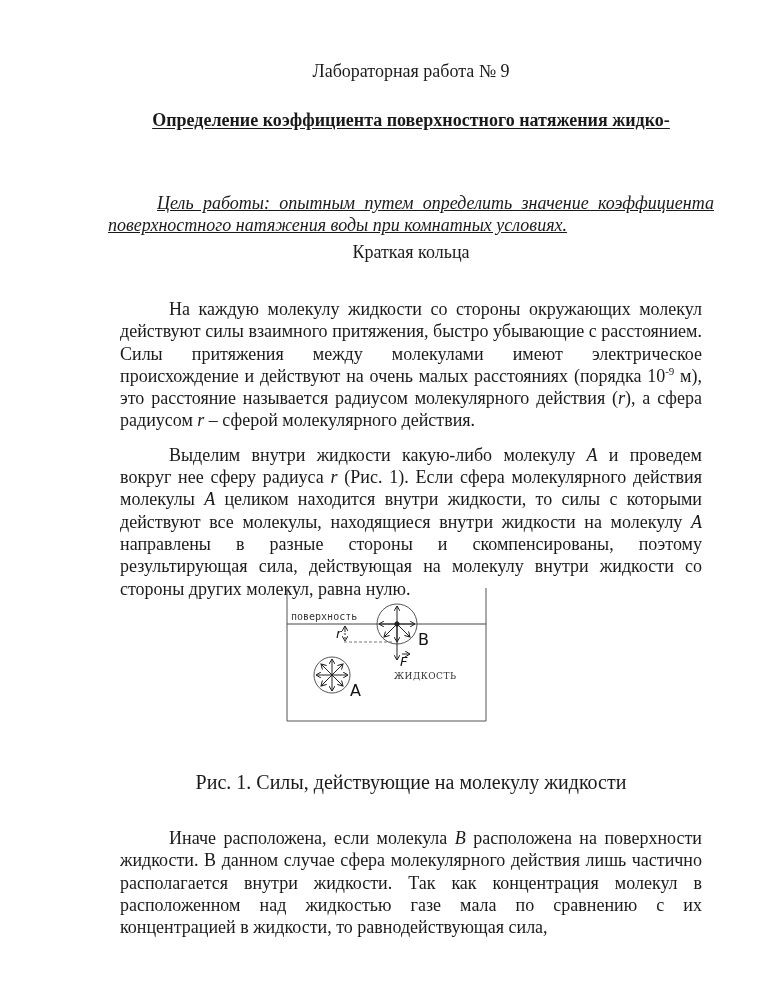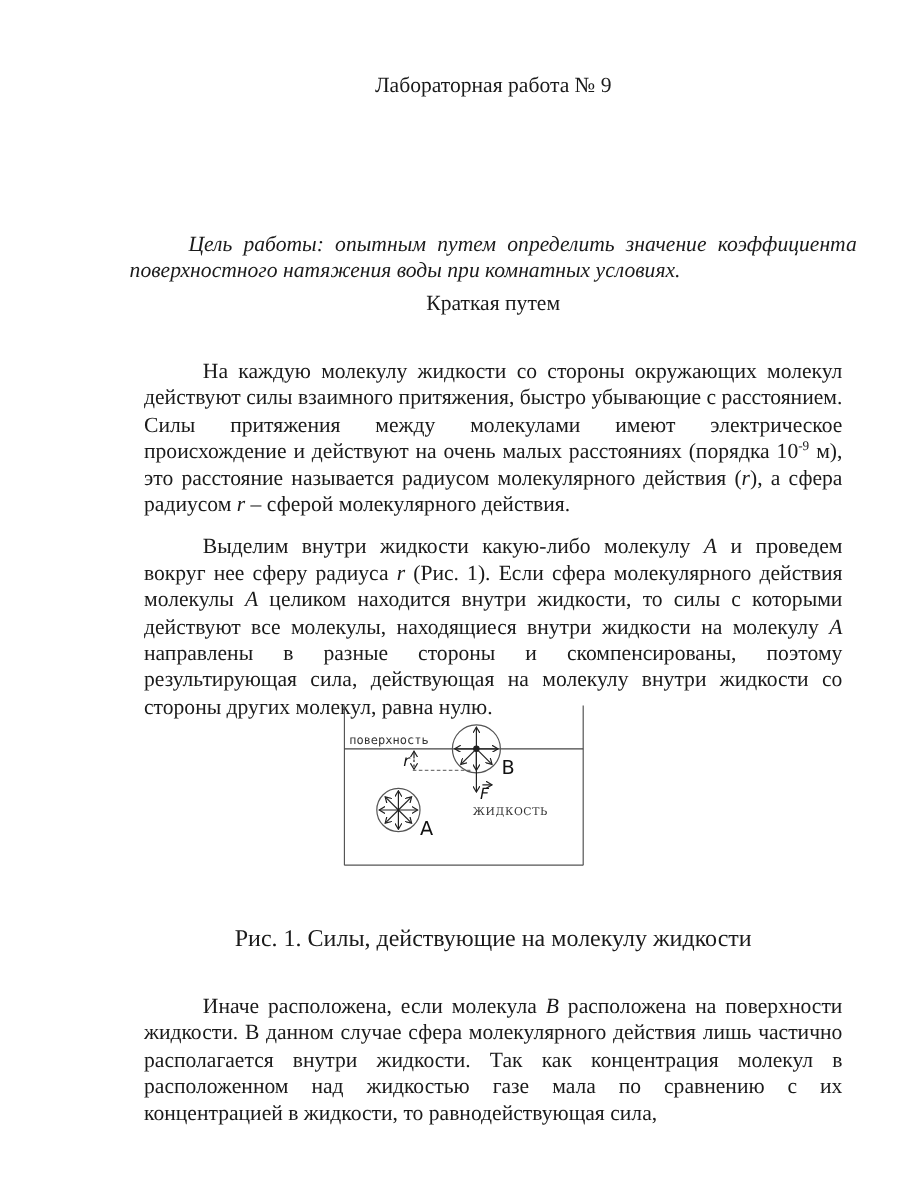--- a/index.html
+++ b/index.html
@@ -5,45 +5,45 @@
   html, body { margin: 0; padding: 0; background: #ffffff; }
   body {
     width: 768px; height: 994px; position: relative; overflow: hidden;
     font-family: "Liberation Serif", "DejaVu Serif", serif;
     color: #1a1a1a;
   }
   .page { position: absolute; left: 108px; top: 0; width: 606px; }
   .center { text-align: center; }
   .lab-title { position: absolute; top: 60px; left: 0; width: 606px; font-size: 18px; line-height: 22px; }
   .main-title { position: absolute; top: 108px; left: 0; width: 606px; font-size: 18px; font-weight: bold; line-height: 24px; text-decoration: underline; text-underline-offset: 2px; }
-  .goal { position: absolute; top: 174px; left: 0; width: 606px; font-size: 18px; font-style: italic; line-height: 22px; text-align: justify; text-align-last: left; }
+  .goal { position: absolute; top: 174px; left: 0; width: 606px; font-size: 18px; font-style: italic; line-height: 22px; text-align: justify; text-align-last: left; text-decoration: underline; }
   .theory-heading { position: absolute; top: 241px; left: 0; width: 606px; font-size: 18px; line-height: 22px; }
   .para { font-size: 18px; line-height: 22.3px; text-align: justify; margin: 12px; }
   .indent { text-indent: 49px; }
   .block1 { position: absolute; top: 286px; left: 0; width: 606px; }
   .block3 { position: absolute; top: 815px; left: 0; width: 606px; }
   .caption { position: absolute; top: 771px; left: 0; width: 606px; font-size: 20px; line-height: 22px; }
   sup { font-size: 11px; line-height: 0; }
   i { font-style: italic; }
   .figure { position: absolute; left: 286px; top: 584px; width: 204px; height: 140px; }
 </style>
 </head>
 <body>
 
 <div class="page">
 
   <div class="lab-title center">Лабораторная  работа № 9</div>
 
   <div class="main-title center">
-    <br>
+    <span>Определение коэффициента поверхностного натяжения жидко-</span><br>
   </div>
 
   <p class="goal indent">Цель работы: опытным путем определить значение коэффициента поверхностного натяжения воды при комнатных условиях.</p>
 
-  <div class="theory-heading center">Краткая путем</div>
+  <div class="theory-heading center">Краткая кольца</div>
 
   <div class="block1">
     <p class="para indent"><span>На каждую молекулу жидкости со стороны окружающих молекул действуют силы взаимного притяжения, быстро убывающие с расстоянием. Силы притяжения между молекулами имеют электрическое происхождение и действуют на очень малых расстояниях (порядка 10</span><sup>-9</sup><span> м), это расстояние называется радиусом молекулярного действия (</span><i>r</i><span>), а сфера радиусом </span><i>r</i><span> – сферой молекулярного действия.</span></p>
     <p class="para indent"><span>Выделим внутри жидкости какую-либо молекулу </span><i>A</i><span> и проведем вокруг нее сферу радиуса </span><i>r</i><span> (Рис. 1). Если сфера молекулярного действия молекулы </span><i>A</i><span> целиком находится внутри жидкости, то силы с которыми действуют все молекулы, находящиеся внутри жидкости  на молекулу </span><i>A</i><span> направлены в разные стороны и скомпенсированы, поэтому результирующая сила, действующая на молекулу внутри жидкости со стороны других молекул, равна нулю.</span></p>
   </div>
 
   <div class="caption center">Рис. 1. Силы, действующие на молекулу жидкости</div>
 
   <div class="block3">
     <p class="para indent"><span>Иначе расположена, если молекула </span><i>B</i><span> расположена на поверхности жидкости. В данном случае сфера молекулярного действия лишь частично располагается внутри жидкости. Так как концентрация молекул в расположенном над жидкостью газе мала по сравнению с их концентрацией в жидкости, то равнодействующая сила,</span></p>

